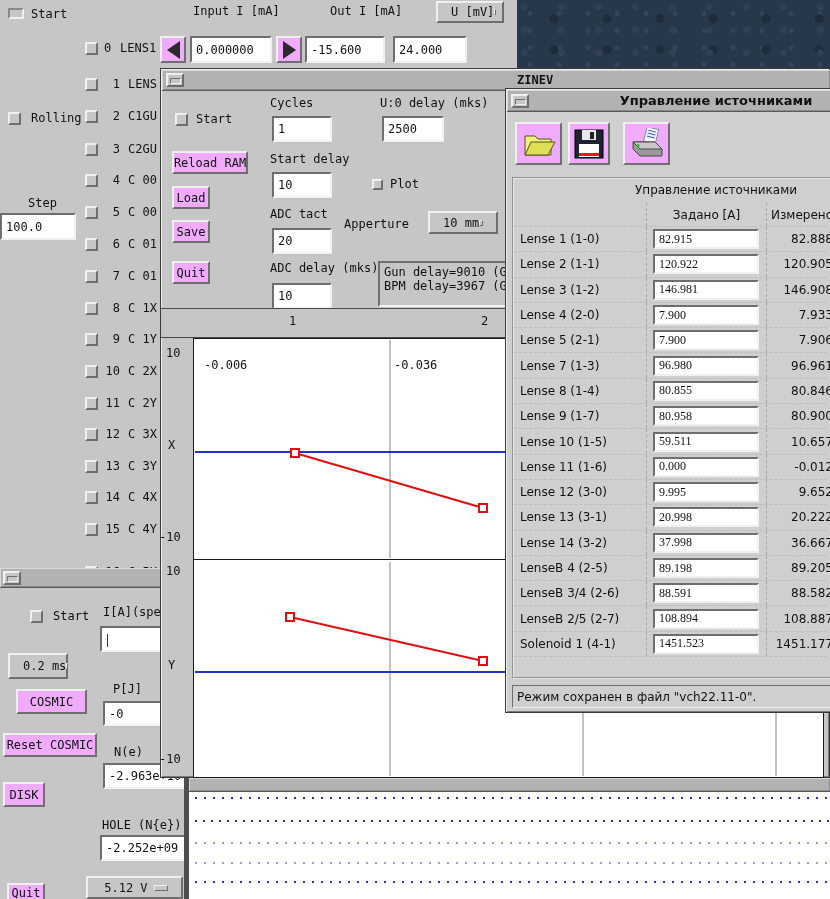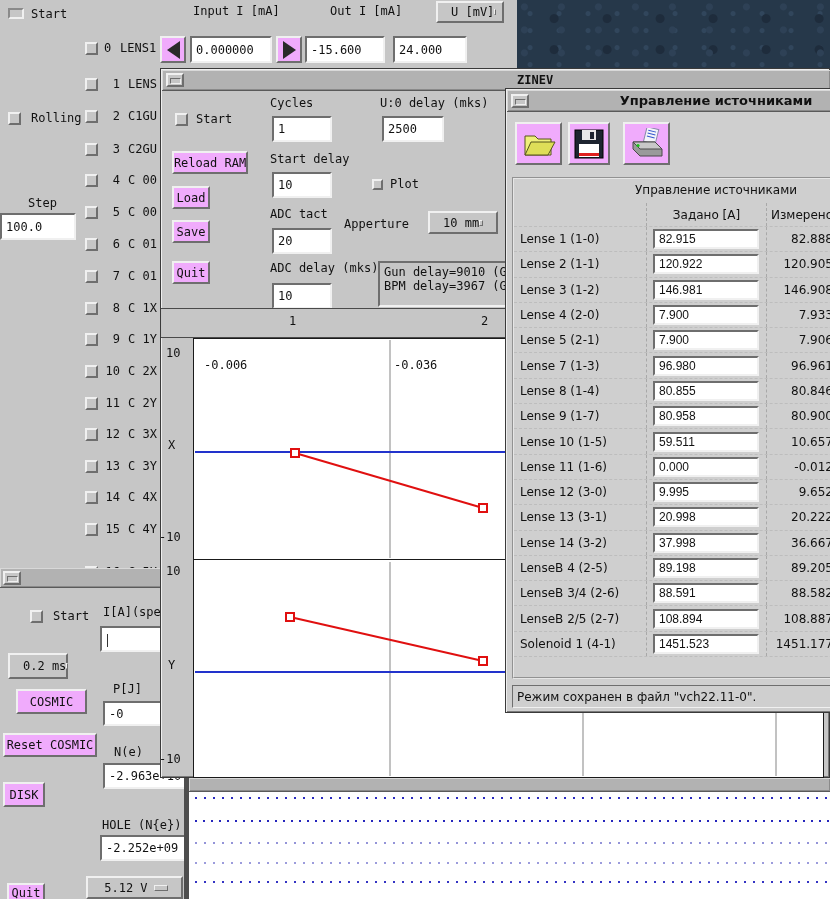--- a/index.html
+++ b/index.html
@@ -28,21 +28,21 @@
   .tri-r{width:0;height:0;border:9px solid transparent;border-left:13px solid #2a2a2a;border-right:0}
   .chrow{position:absolute;left:85px;width:90px;height:16px;display:flex;align-items:center;gap:0}
   .chnum{display:inline-block;width:18px;text-align:right;margin-left:4px}
   .chname{margin-left:8px;white-space:nowrap}
   
   .shead,.srow{display:grid;grid-template-columns:132px 120px 1fr;align-items:center}
   .srow{height:25.3px;border-bottom:1px dashed #bdbdbd}
   .shead{height:24px;border-bottom:1px dashed #bdbdbd}
   .sc1{padding-left:6px;white-space:nowrap}
   .sc2,.sc3{border-left:1px dashed #a8a8a8;height:100%;display:flex;align-items:center}
-  .sc2 .field{width:106px;height:20px;margin-left:6px;font-family:Liberation Sans, sans-serif}
+  .sc2 .field{width:106px;height:20px;margin-left:6px;font-family:Liberation Serif, serif}
   .sc3 span{display:block;width:66px;text-align:right;white-space:nowrap}
   .hc{text-align:center;white-space:nowrap}
   .dotrow{position:absolute;height:2px;right:0}
 </style>
 </head>
 <body>
 
 <div id="screen">
 
   <div class="abs" style="left:517px;top:0;width:313px;height:70px;background:#26384a;

